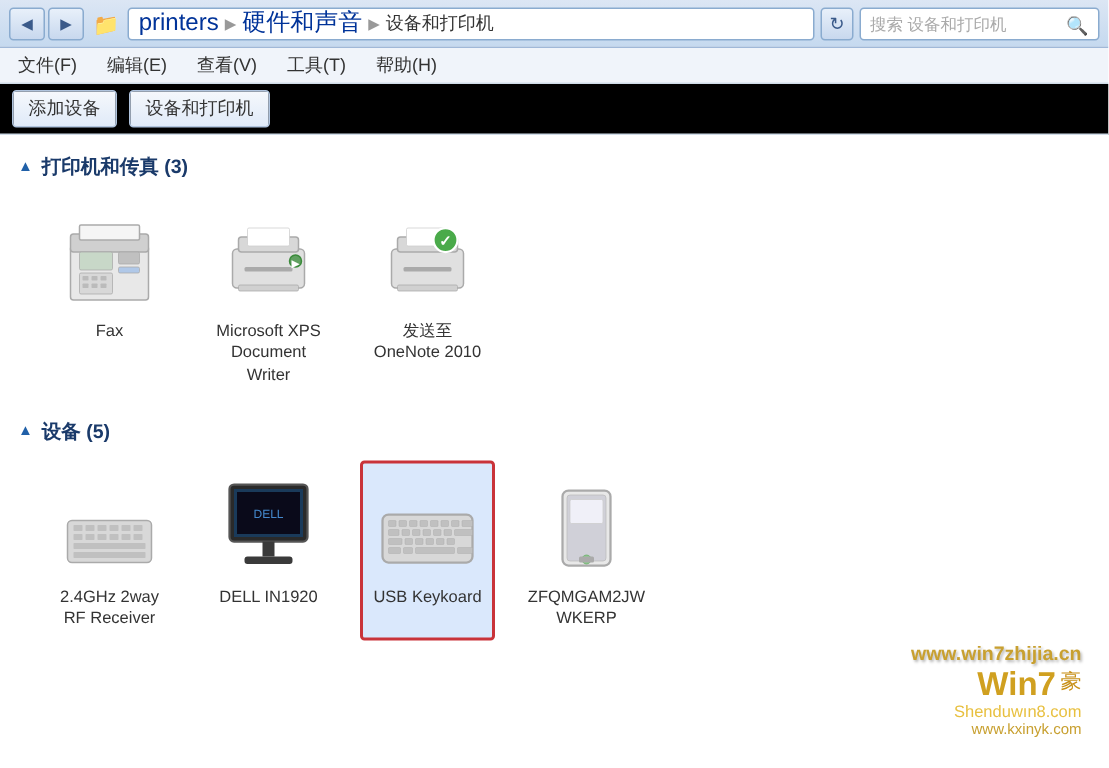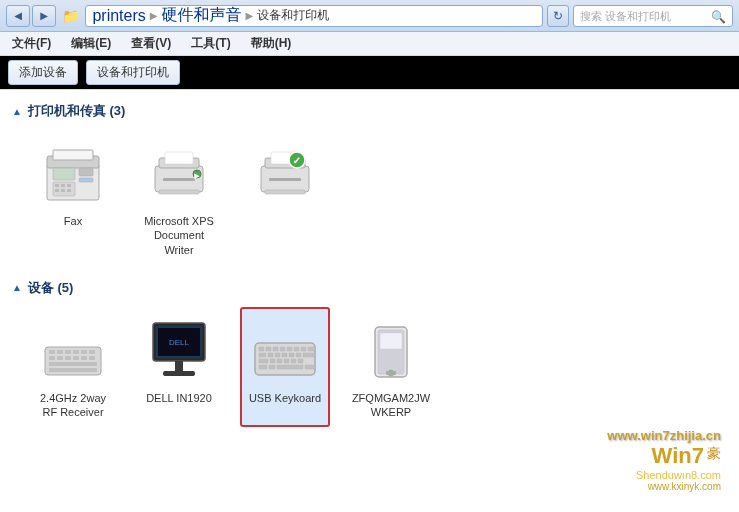--- a/index.html
+++ b/index.html
@@ -106,21 +106,20 @@
       padding: 2px 8px;
       height: 24px;
       border-bottom: 1px solid #d0dce8;
       gap: 12px;
     }
     .menu-item {
       font-size: 12px;
       color: #333;
       cursor: pointer;
       padding: 2px 4px;
-      font-weight: bold;
     }
 
     
     .toolbar {
       display: flex;
       align-items: center;
       background: #000000;
       padding: 4px 8px;
       height: 34px;
       border-bottom: 1px solid #d0dce8;
@@ -331,20 +330,21 @@
           <rect x="10" y="22" width="48" height="26" rx="3" fill="#e0e0e0" stroke="#aaa" stroke-width="1"></rect>
           <rect x="14" y="14" width="40" height="10" rx="2" fill="#d8d8d8" stroke="#aaa" stroke-width="1"></rect>
           <rect x="18" y="34" width="32" height="3" rx="1" fill="#aaa"></rect>
           <rect x="14" y="46" width="40" height="4" rx="1" fill="#d0d0d0" stroke="#aaa" stroke-width="0.5"></rect>
           <rect x="20" y="8" width="28" height="12" rx="1" fill="white" stroke="#ccc" stroke-width="0.5"></rect>
 
           <circle cx="46" cy="16" r="8" fill="#4aaa4a" stroke="white" stroke-width="1.5"></circle>
           <text x="46" y="20" text-anchor="middle" font-size="10" fill="white" font-weight="bold">✓</text>
         </svg>
       </div>
+      <div class="device-label">发送至 OneNote 2010</div>
     </div>
 
   </div>
 
   <div class="section-header">
     <span class="section-arrow">▲</span>
     <span>设备 (5)</span>
   </div>
 
   <div class="device-grid">

